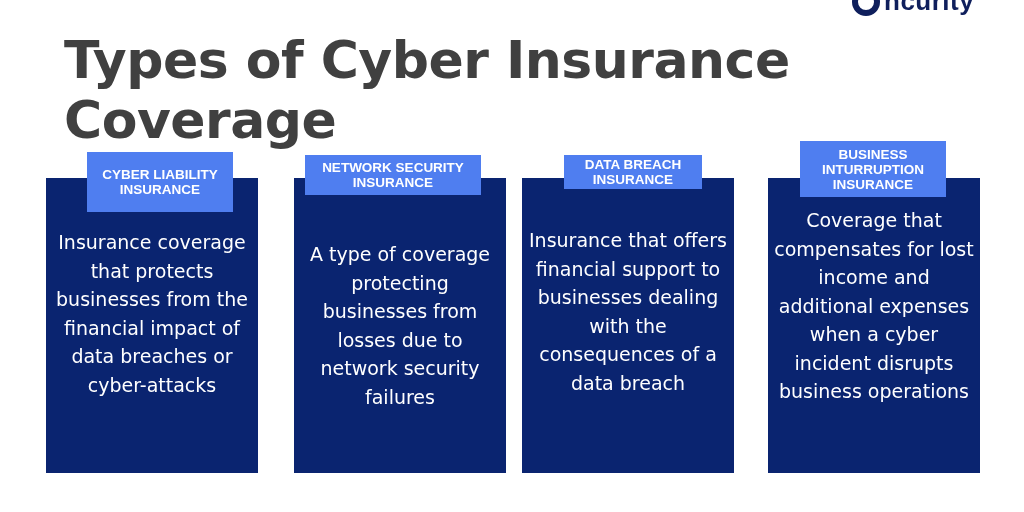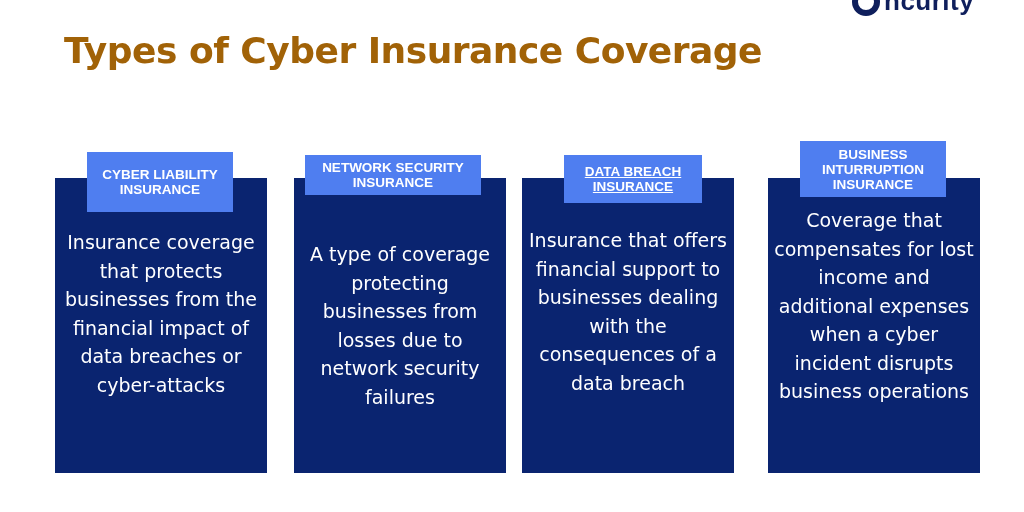--- a/index.html
+++ b/index.html
@@ -1,50 +1,50 @@
 <!DOCTYPE html>
 <html><head>
 <meta charset="utf-8">
 <style>
   html, body { margin:0; padding:0; }
   body { width:1024px; height:512px; background:#ffffff; position:relative; overflow:hidden; font-family:"Liberation Sans", sans-serif; }
   .logo { position:absolute; top:-14px; left:852px; display:flex; align-items:center; }
   .logo-ring { width:28px; height:28px; border:6px solid #0f1f5c; border-radius:50%; box-sizing:border-box; }
   .logo-text { font-weight:700; font-size:26px; color:#0f1f5c; margin-left:4px; letter-spacing:0.5px; }
-  .title { position:absolute; left:64px; top:30px; font-size:36px; font-weight:700; color:#a16207; letter-spacing:-0.5px; font-family:"DejaVu Sans", sans-serif; }
+  .title { position:absolute; left:64px; top:30px; font-size:52px; font-weight:700; color:#404040; letter-spacing:-0.5px; font-family:"DejaVu Sans", sans-serif; }
   .card { position:absolute; top:178px; width:212px; height:295px; background:#0a2470; }
   .card-body { position:absolute; left:0; right:0; color:#ffffff; text-align:center; font-size:19px; line-height:28.5px; font-family:"DejaVu Sans", sans-serif; padding:0 4px; box-sizing:border-box; }
   .badge { position:absolute; background:#4f7ef0; color:#ffffff; text-align:center; font-weight:700; font-size:13.5px; line-height:15px; border-radius:0; display:flex; align-items:center; justify-content:center; padding:0 8px; box-sizing:border-box; font-family:"Liberation Sans", sans-serif; }
 </style>
 </head>
 <body>
 
 <div class="logo">
   <div class="logo-ring"></div>
   <span class="logo-text">ncurity</span>
 </div>
 
 <div class="title">Types of Cyber Insurance Coverage</div>
 
-<div class="card" style="left:55px;">
+<div class="card" style="left:46px;">
   <div class="card-body" style="top:50px;">Insurance coverage that protects businesses from the financial impact of data breaches or cyber-attacks</div>
 </div>
 <div class="badge" style="left:87px; top:152px; width:146px; height:60px; white-space:pre-line;">CYBER LIABILITY
 INSURANCE</div>
 
 <div class="card" style="left:294px;">
   <div class="card-body" style="top:62px;text-align:center;">A type of coverage protecting businesses from losses due to network security failures</div>
 </div>
 <div class="badge" style="left:305px; top:155px; width:176px; height:40px; white-space:pre-line;">NETWORK SECURITY
 INSURANCE</div>
 
 <div class="card" style="left:522px;">
   <div class="card-body" style="top:48px;">Insurance that offers financial support to businesses dealing with the consequences of a data breach</div>
 </div>
-<div class="badge" style="left:564px; top:155px; width:138px; height:48px; white-space:pre-line;text-decoration:underline;">DATA BREACH
+<div class="badge" style="left:564px; top:155px; width:138px; height:34px; white-space:pre-line;">DATA BREACH
 INSURANCE</div>
 
 <div class="card" style="left:768px;">
   <div class="card-body" style="top:28px;">Coverage that compensates for lost income and additional expenses when a cyber incident disrupts business operations</div>
 </div>
 <div class="badge" style="left:800px; top:141px; width:146px; height:56px; white-space:pre-line;">BUSINESS
 INTURRUPTION
 INSURANCE</div>
 
 </body></html>

